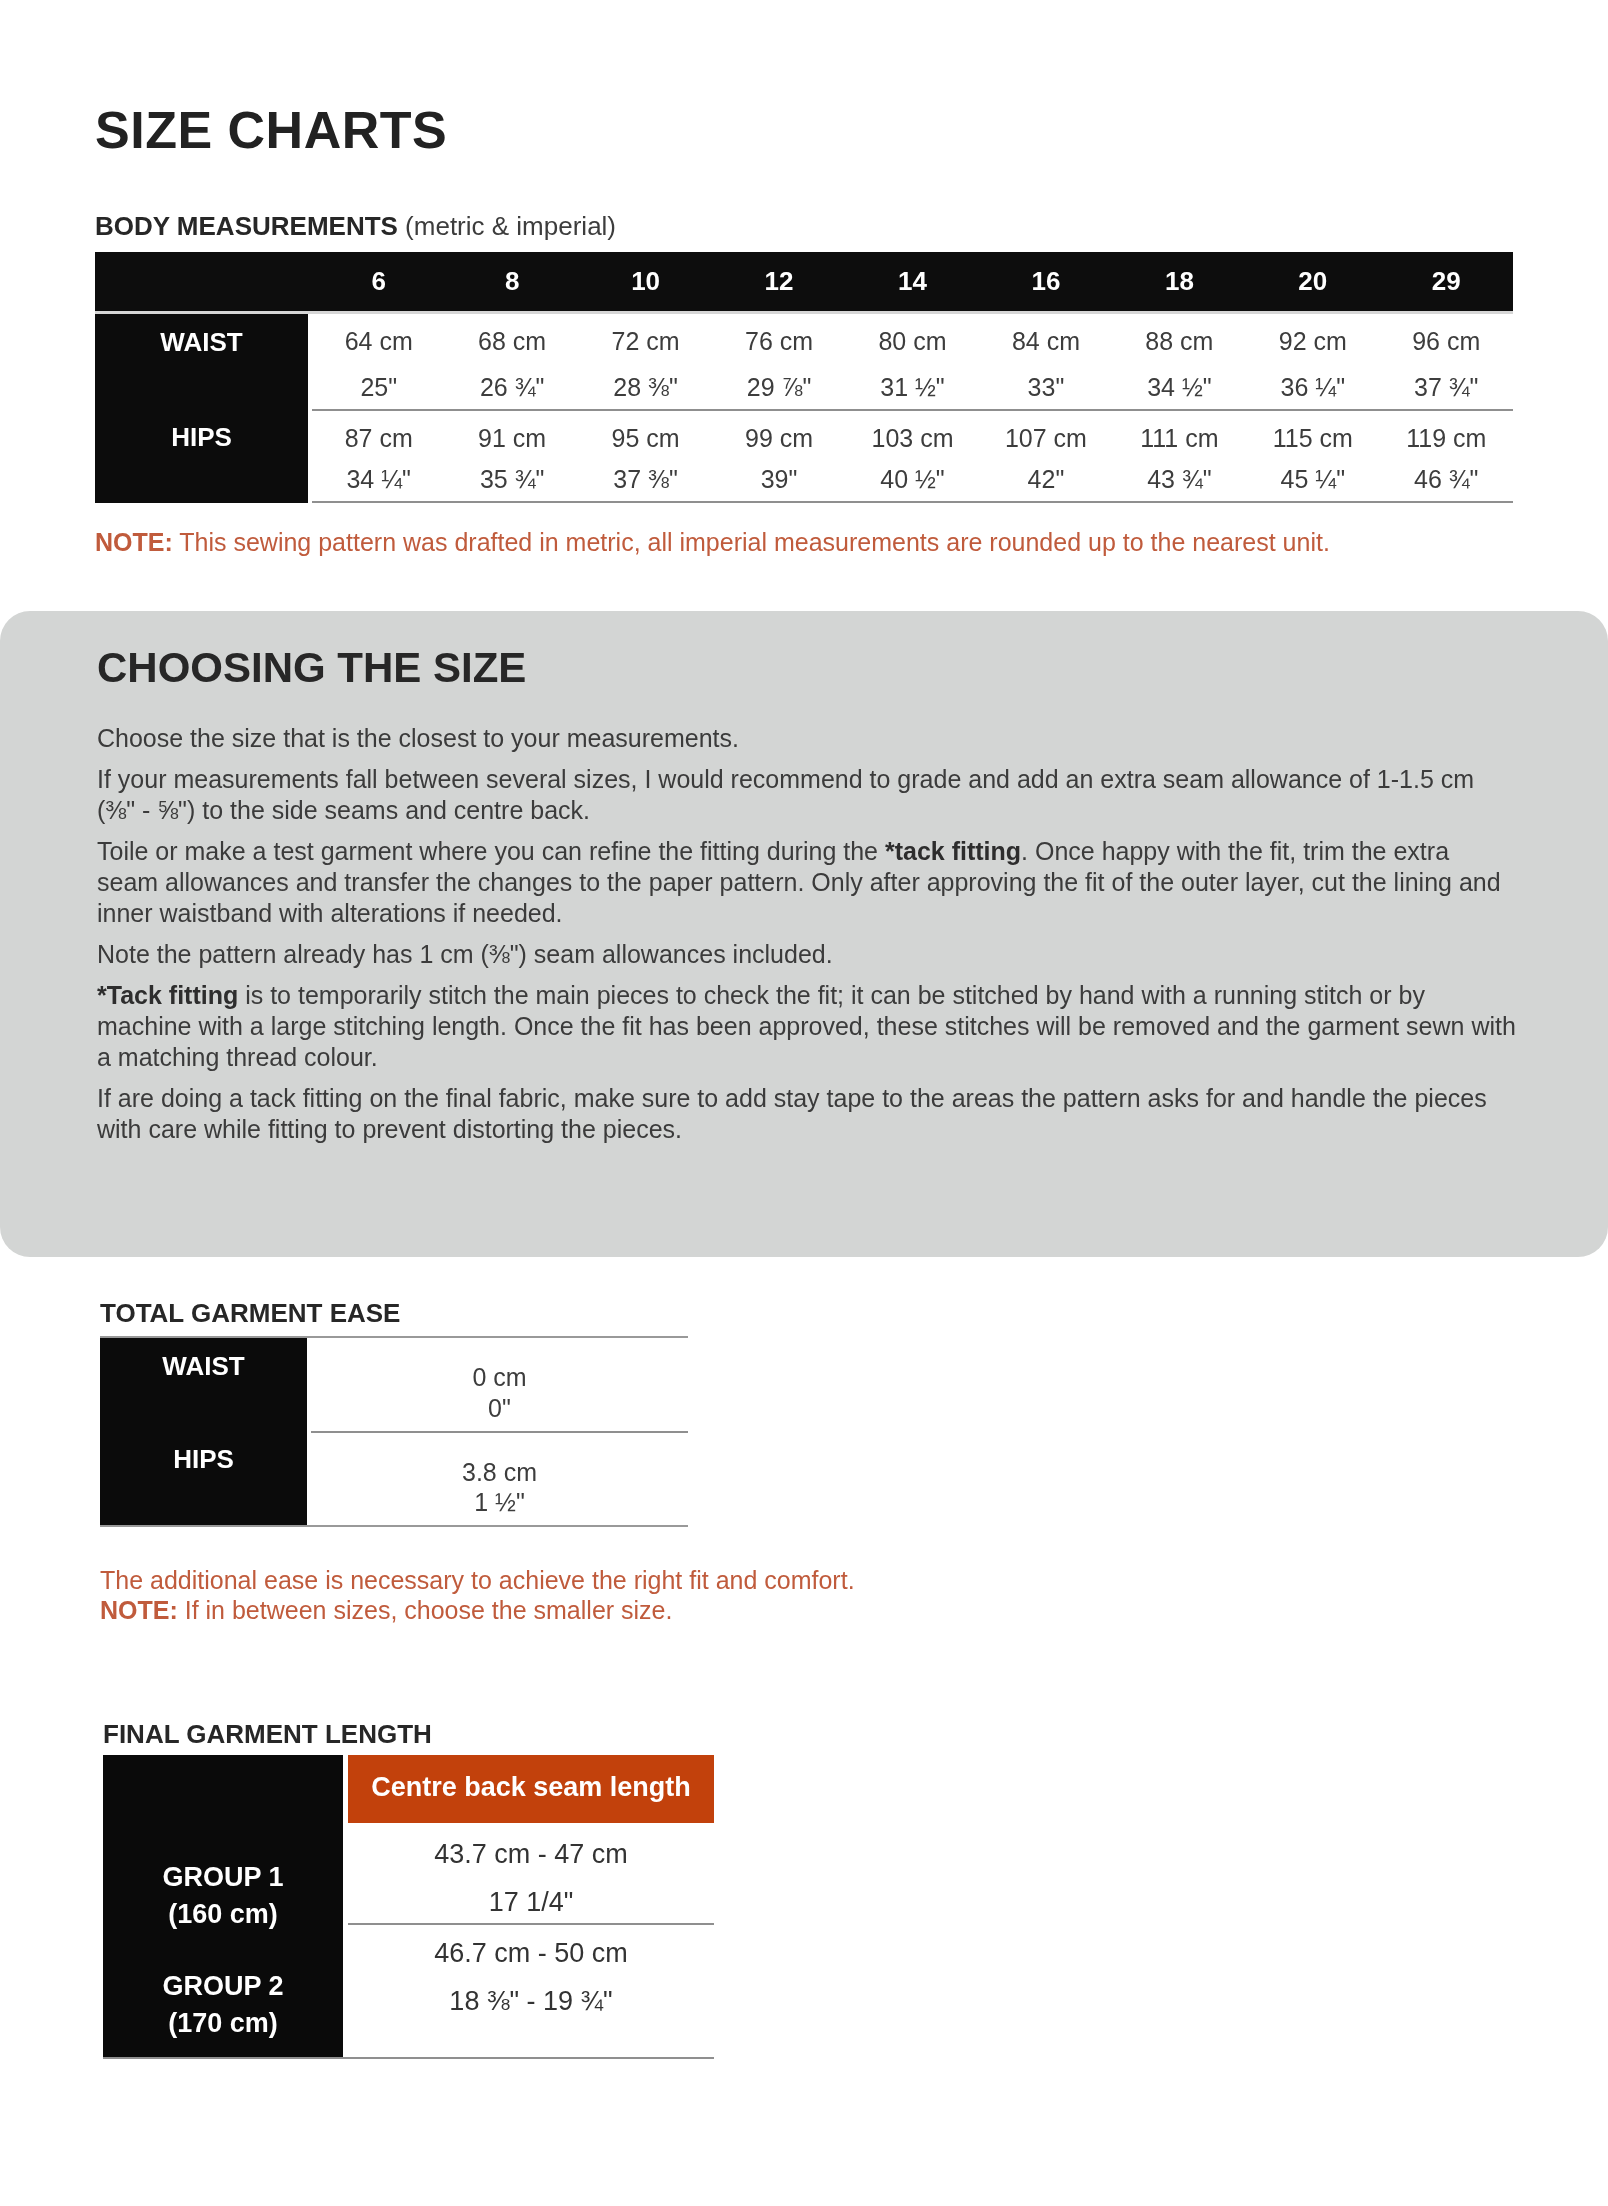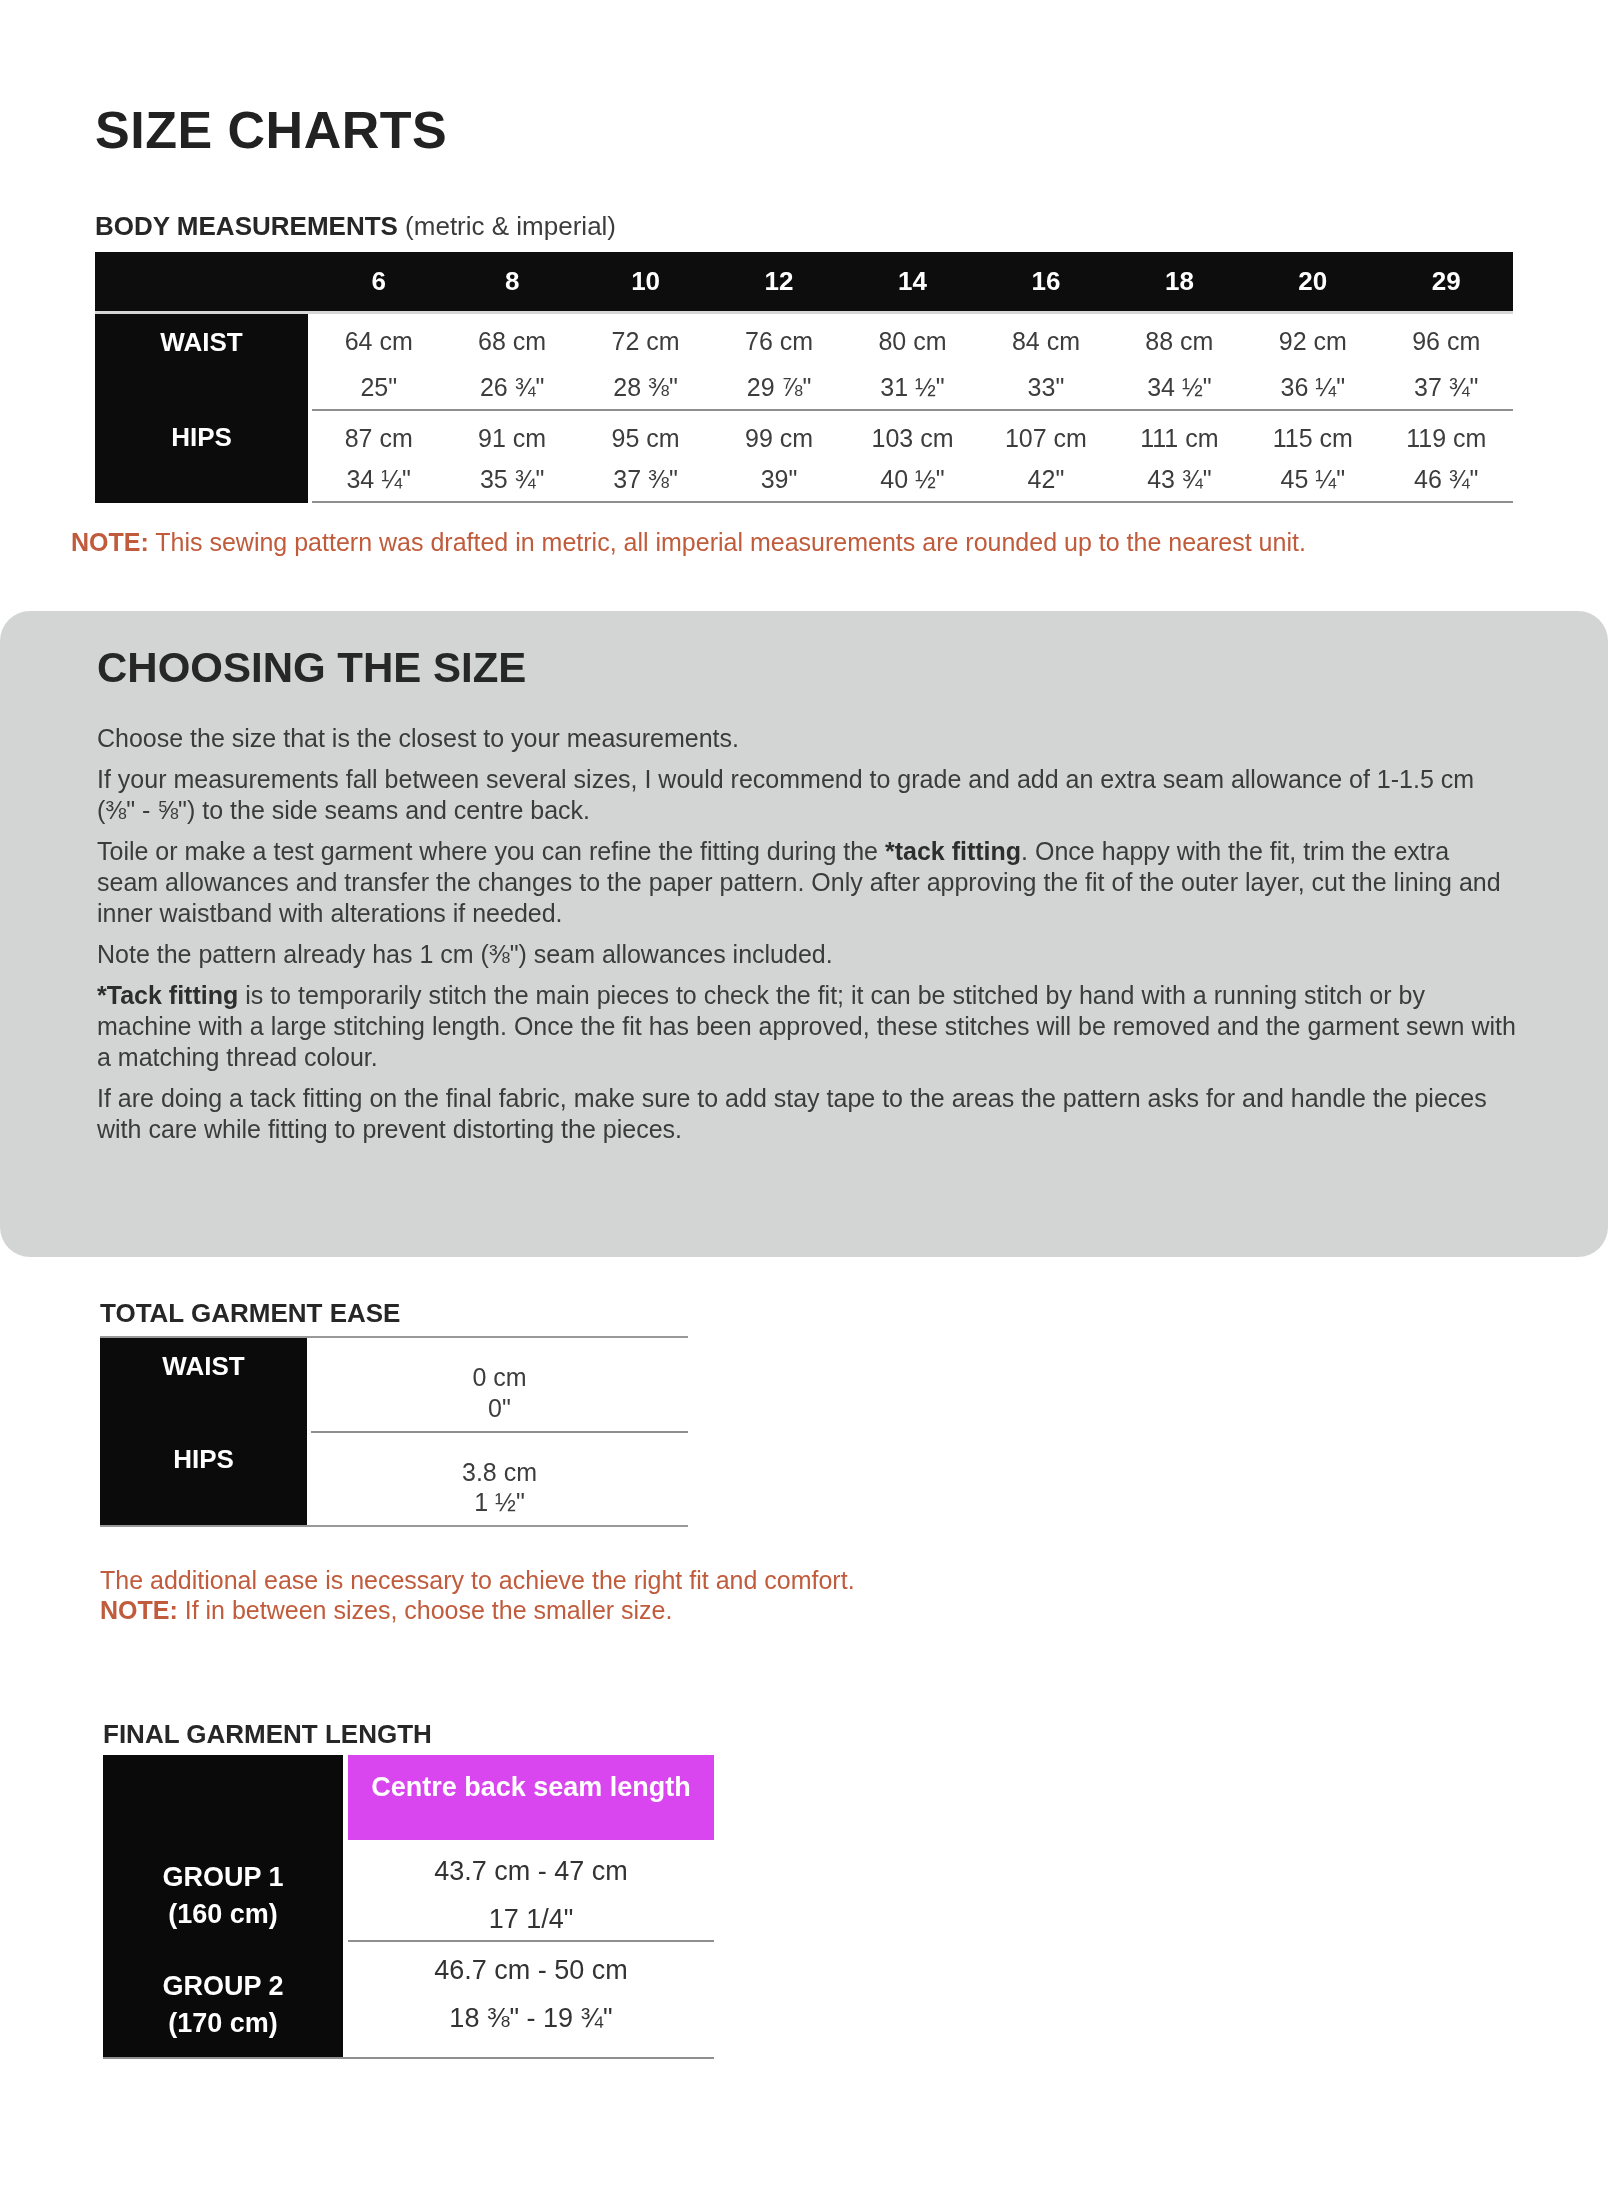--- a/index.html
+++ b/index.html
@@ -41,21 +41,21 @@
   .bm-datarow { display:grid; grid-template-columns:repeat(9,1fr); }
   .bm-datarow.waist { height:95px; }
   .bm-datarow.hips { height:94px; border-top:2px solid #8f8f8f; border-bottom:2px solid #8f8f8f; }
   .bm-cell {
     display:flex; flex-direction:column; justify-content:space-between;
     padding:12px 0 7px; text-align:center;
     font-size:25px; color:#3d3d3d;
   }
   .bm-cell span { display:block; line-height:30px; }
 
-  .note { margin:24px 0 0 71px; width:1420px; font-size:25px; line-height:30px; color:#c05b3c; }
+  .note { margin:24px 0 0 95px; width:1420px; font-size:25px; line-height:30px; color:#c05b3c; }
   .note-label { font-weight:bold; }
 
   
   .gray-band {
     margin-top:54px; width:1608px; height:646px;
     background:#d3d5d4; padding:34px 91px 0 97px;border-radius:30px;
   }
   .gray-band h2 { font-size:42px; line-height:46px; font-weight:bold; color:#272727; }
   .gray-band p { margin-top:10px; width:1420px; font-size:25px; line-height:31px; color:#3b3b3b; }
   .gray-band p:first-of-type { margin-top:32px; }
@@ -102,21 +102,21 @@
   .len-labelblock {
     color:#ffffff; font-weight:bold; font-size:27px; line-height:37px;
     display:flex; flex-direction:column; justify-content:center; align-items:center;
     text-align:center;
   }
   .len-labelblock.g1 { height:112px; }
   .len-labelblock.g2 { height:105px; }
   .len-gap { width:5px; background:#ffffff; }
   .len-right { flex:1; display:flex; flex-direction:column; }
   .len-colheader {
-    height:85px; background:#d946ef; color:#ffffff;
+    height:68px; background:#c2410c; color:#ffffff;
     font-weight:bold; font-size:27px; line-height:32px;
     text-align:center; padding-top:16px;
   }
   .len-row { text-align:center; font-size:27px; color:#333333; }
   .len-row.g1 { height:100px; padding-top:16px; }
   .len-row.g2 { height:78px; border-top:2px solid #8f8f8f; padding-top:13px; }
   .len-row span { display:block; line-height:30px; }
   .len-row span + span { margin-top:18px; }
 </style>
 </head>

